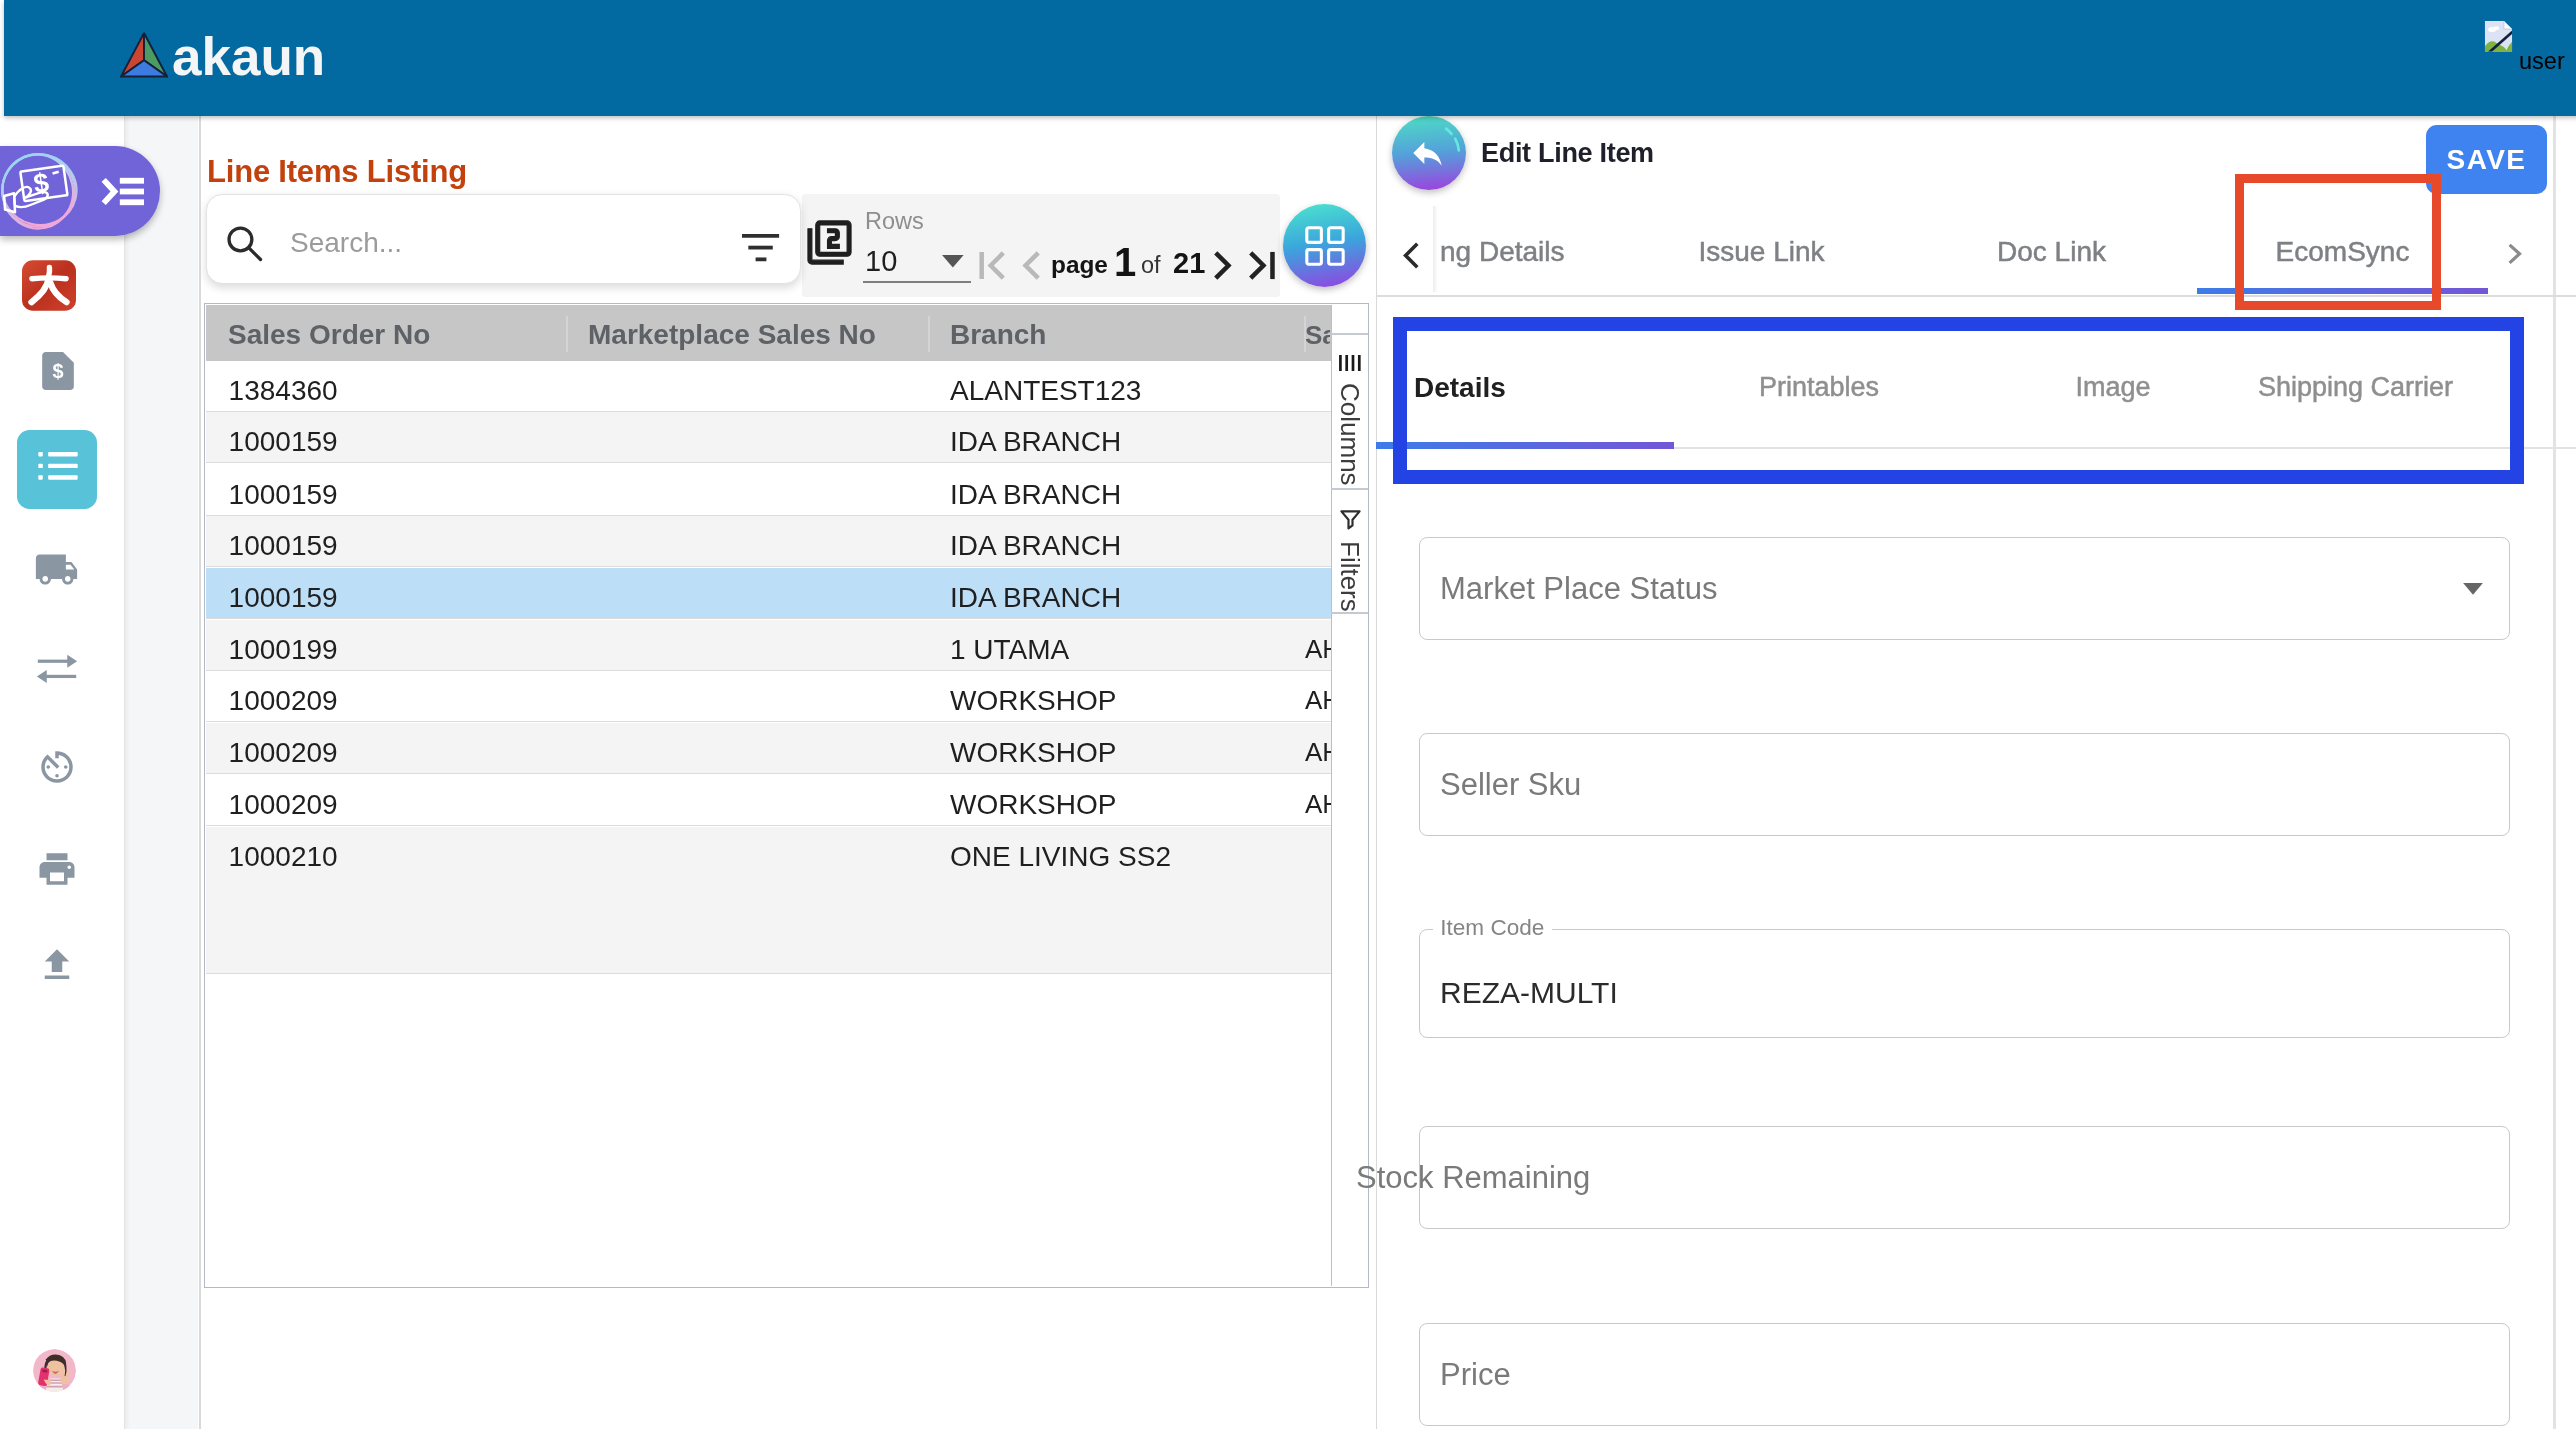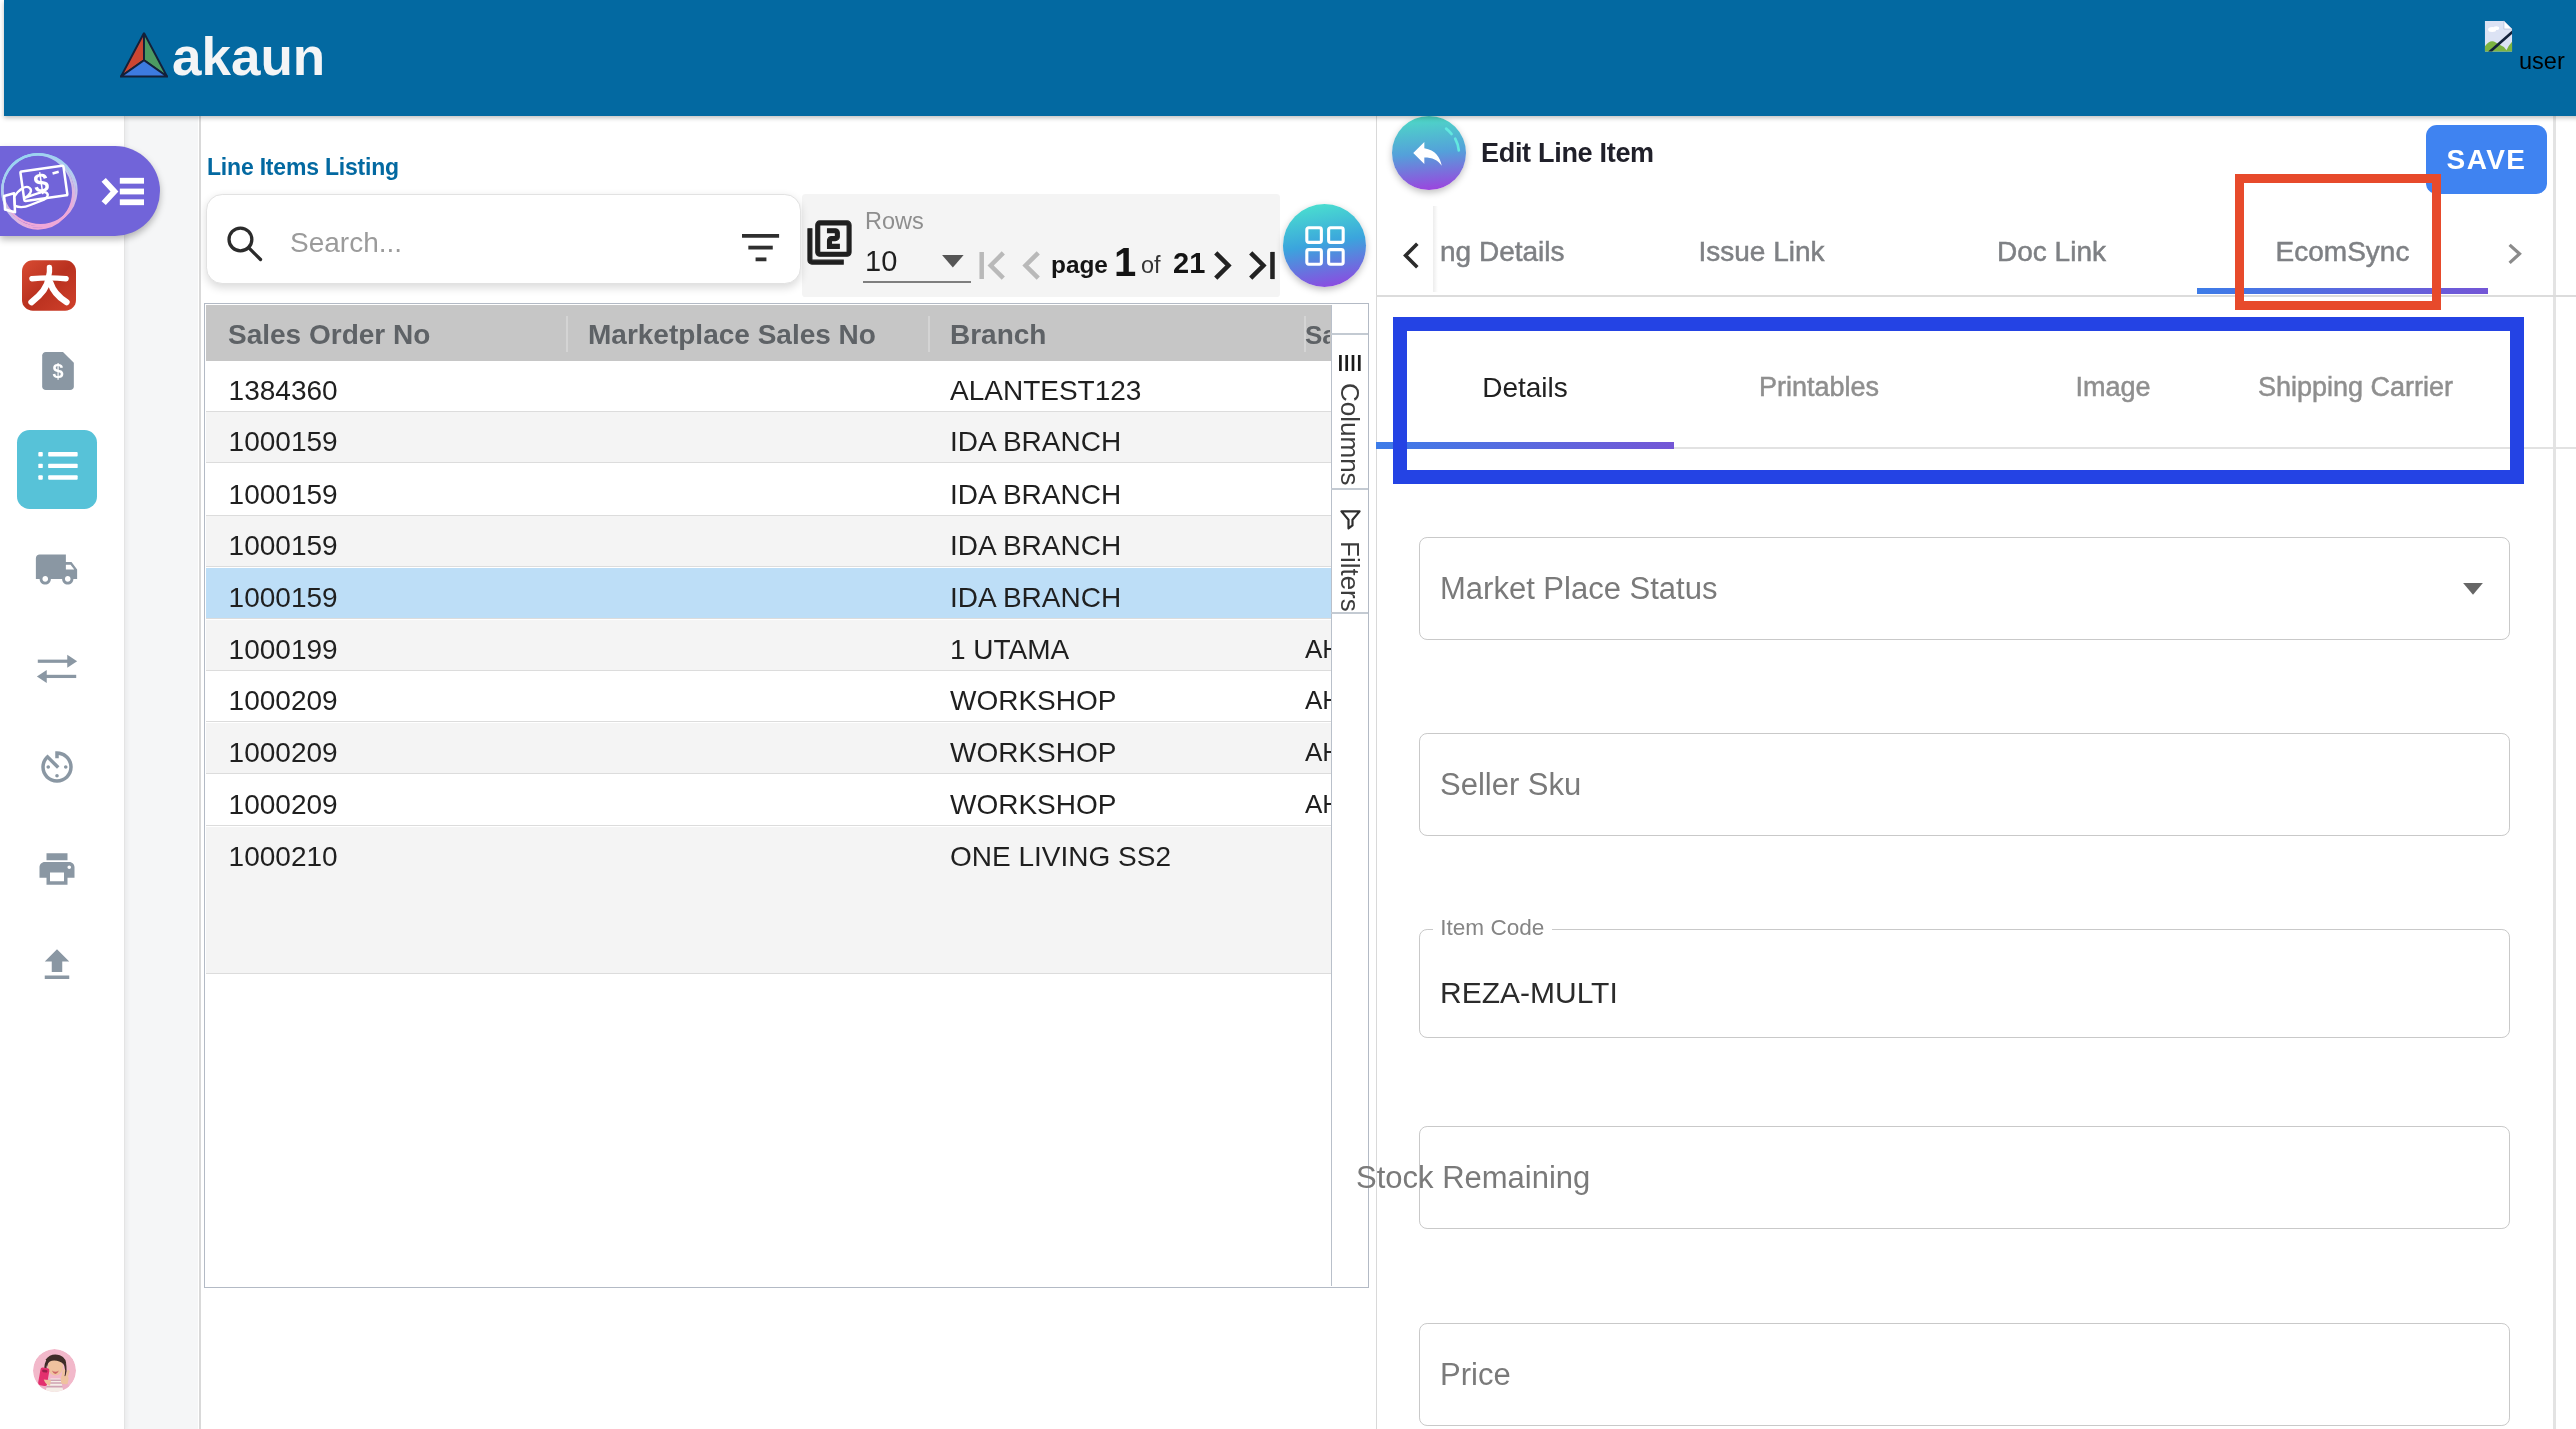--- a/index.html
+++ b/index.html
@@ -140,21 +140,21 @@
     <g transform="rotate(10 12 31)">
         <rect x="7" y="21" width="10" height="20" rx="2.5" fill="#E3306E"></rect>
         <rect x="9" y="23" width="6" height="3" rx="1.5" fill="#9C1F4B"></rect>
       </g>
     <path d="M12 34 Q14 40 19 41 L20 35 Z" fill="#EFC29F"></path>
     <path d="M33 32 L34.5 24 M37 32 L39.5 25" stroke="#EFC29F" stroke-width="3" stroke-linecap="round"></path>
     <path d="M31 31 Q36 29 40 32 L38.5 39 Q34 40 31.5 38 Z" fill="#EFC29F"></path>
   </g>
 </svg>
 
-<div class="abs" style="left:207px;top:154px;font-size:23px;font-weight:bold;color:#0369a1;letter-spacing:-0.2px;">Line Items Listing</div>
+<div class="abs" style="left:207px;top:154px;font-size:31px;font-weight:bold;color:#c2410c;letter-spacing:-0.2px;">Line Items Listing</div>
 
 <div class="abs" style="left:206px;top:194px;width:595px;height:90px;background:#fff;border:0.9px solid #e2e2e2;border-radius:16.2px;box-shadow:0 3.6px 8.1px rgba(0,0,0,.14);z-index:3;"></div>
 <svg class="abs" style="left:224px;top:223px;z-index:4;" width="42" height="42" viewBox="0 0 46 46">
   <circle cx="18" cy="18" r="12.5" fill="none" stroke="#2b2b2b" stroke-width="3.6"></circle>
   <line x1="27" y1="27" x2="40" y2="40" stroke="#2b2b2b" stroke-width="3.6" stroke-linecap="round"></line>
 </svg>
 <div class="abs" style="left:273px;top:227px;font-size:28px;color:#9b9b9b;z-index:4;margin-left:17px;">Search...</div>
 <svg class="abs" style="left:742px;top:233px;z-index:4;" width="38" height="31" viewBox="0 0 42 34">
   <g stroke="#2f2f2f" stroke-width="4.2">
     <line x1="0" y1="3" x2="41" y2="3"></line>
@@ -307,21 +307,21 @@
 <div class="abs" style="left:1433px;top:206px;width:5.4px;height:86px;background:linear-gradient(90deg,rgba(0,0,0,.07),rgba(0,0,0,0));z-index:7;"></div>
 <div class="abs" style="left:1616px;top:236px;width:291px;text-align:center;font-size:28px;font-weight:500;-webkit-text-stroke:0.5px #7E8084;color:#7E8084;z-index:7;">Issue Link</div>
 <div class="abs" style="left:1906px;top:236px;width:291px;text-align:center;font-size:28px;font-weight:500;-webkit-text-stroke:0.5px #7E8084;color:#7E8084;z-index:7;">Doc Link</div>
 <div class="abs" style="left:2197px;top:236px;width:291px;text-align:center;font-size:28px;font-weight:500;-webkit-text-stroke:0.5px #7E8084;color:#7E8084;z-index:7;">EcomSync</div>
 <svg class="abs" style="left:2506px;top:243px;z-index:7;" width="18" height="21.7" viewBox="0 0 20 24">
   <path d="M4 2 L15 12 L4 22" fill="none" stroke="#8b8b8b" stroke-width="3.6"></path>
 </svg>
 <div class="abs" style="left:1376px;top:295px;width:1200px;height:1.8px;background:#dcdcdc;z-index:6;"></div>
 <div class="abs" style="left:2197px;top:288px;width:291px;height:6.3px;background:linear-gradient(90deg,#3D7CE8,#7456D6);z-index:7;"></div>
 
-<div class="abs" style="left:1376px;top:372px;width:298px;text-align:center;font-size:28px;font-weight:normal;color:#202020;z-index:7;">Details</div>
+<div class="abs" style="left:1376px;top:372px;width:298px;text-align:left;font-size:28px;font-weight:bold;color:#202020;z-index:7;padding-left:38px;">Details</div>
 <div class="abs" style="left:1670px;top:372px;width:298px;text-align:center;font-size:27px;font-weight:500;-webkit-text-stroke:0.5px #8F8F8F;color:#8F8F8F;z-index:7;">Printables</div>
 <div class="abs" style="left:1964px;top:372px;width:298px;text-align:center;font-size:27px;font-weight:500;-webkit-text-stroke:0.5px #8F8F8F;color:#8F8F8F;z-index:7;">Image</div>
 <div class="abs" style="left:2258px;top:372px;width:298px;text-align:left;font-size:27px;font-weight:500;-webkit-text-stroke:0.5px #8F8F8F;color:#8F8F8F;z-index:7;">Shipping Carrier</div>
 <div class="abs" style="left:1376px;top:447px;width:1200px;height:1.8px;background:#e2e2e2;z-index:6;"></div>
 <div class="abs" style="left:1376px;top:442px;width:298px;height:7.2px;background:linear-gradient(90deg,#3D7CE8,#7456D6);z-index:7;"></div>
 
 <div class="abs" style="left:1419px;top:537px;width:1091px;height:103px;border:1.8px solid #C9C9C9;border-radius:8.1px;z-index:6;"></div>
 <div class="abs" style="left:1440px;top:571px;font-size:31px;color:#7a7a7a;z-index:7;">Market Place Status</div>
 <svg class="abs" style="left:2463px;top:583px;z-index:7;" width="20" height="11.7" viewBox="0 0 22 13">
     <polygon points="0,0 22,0 11,13" fill="#666"></polygon>

